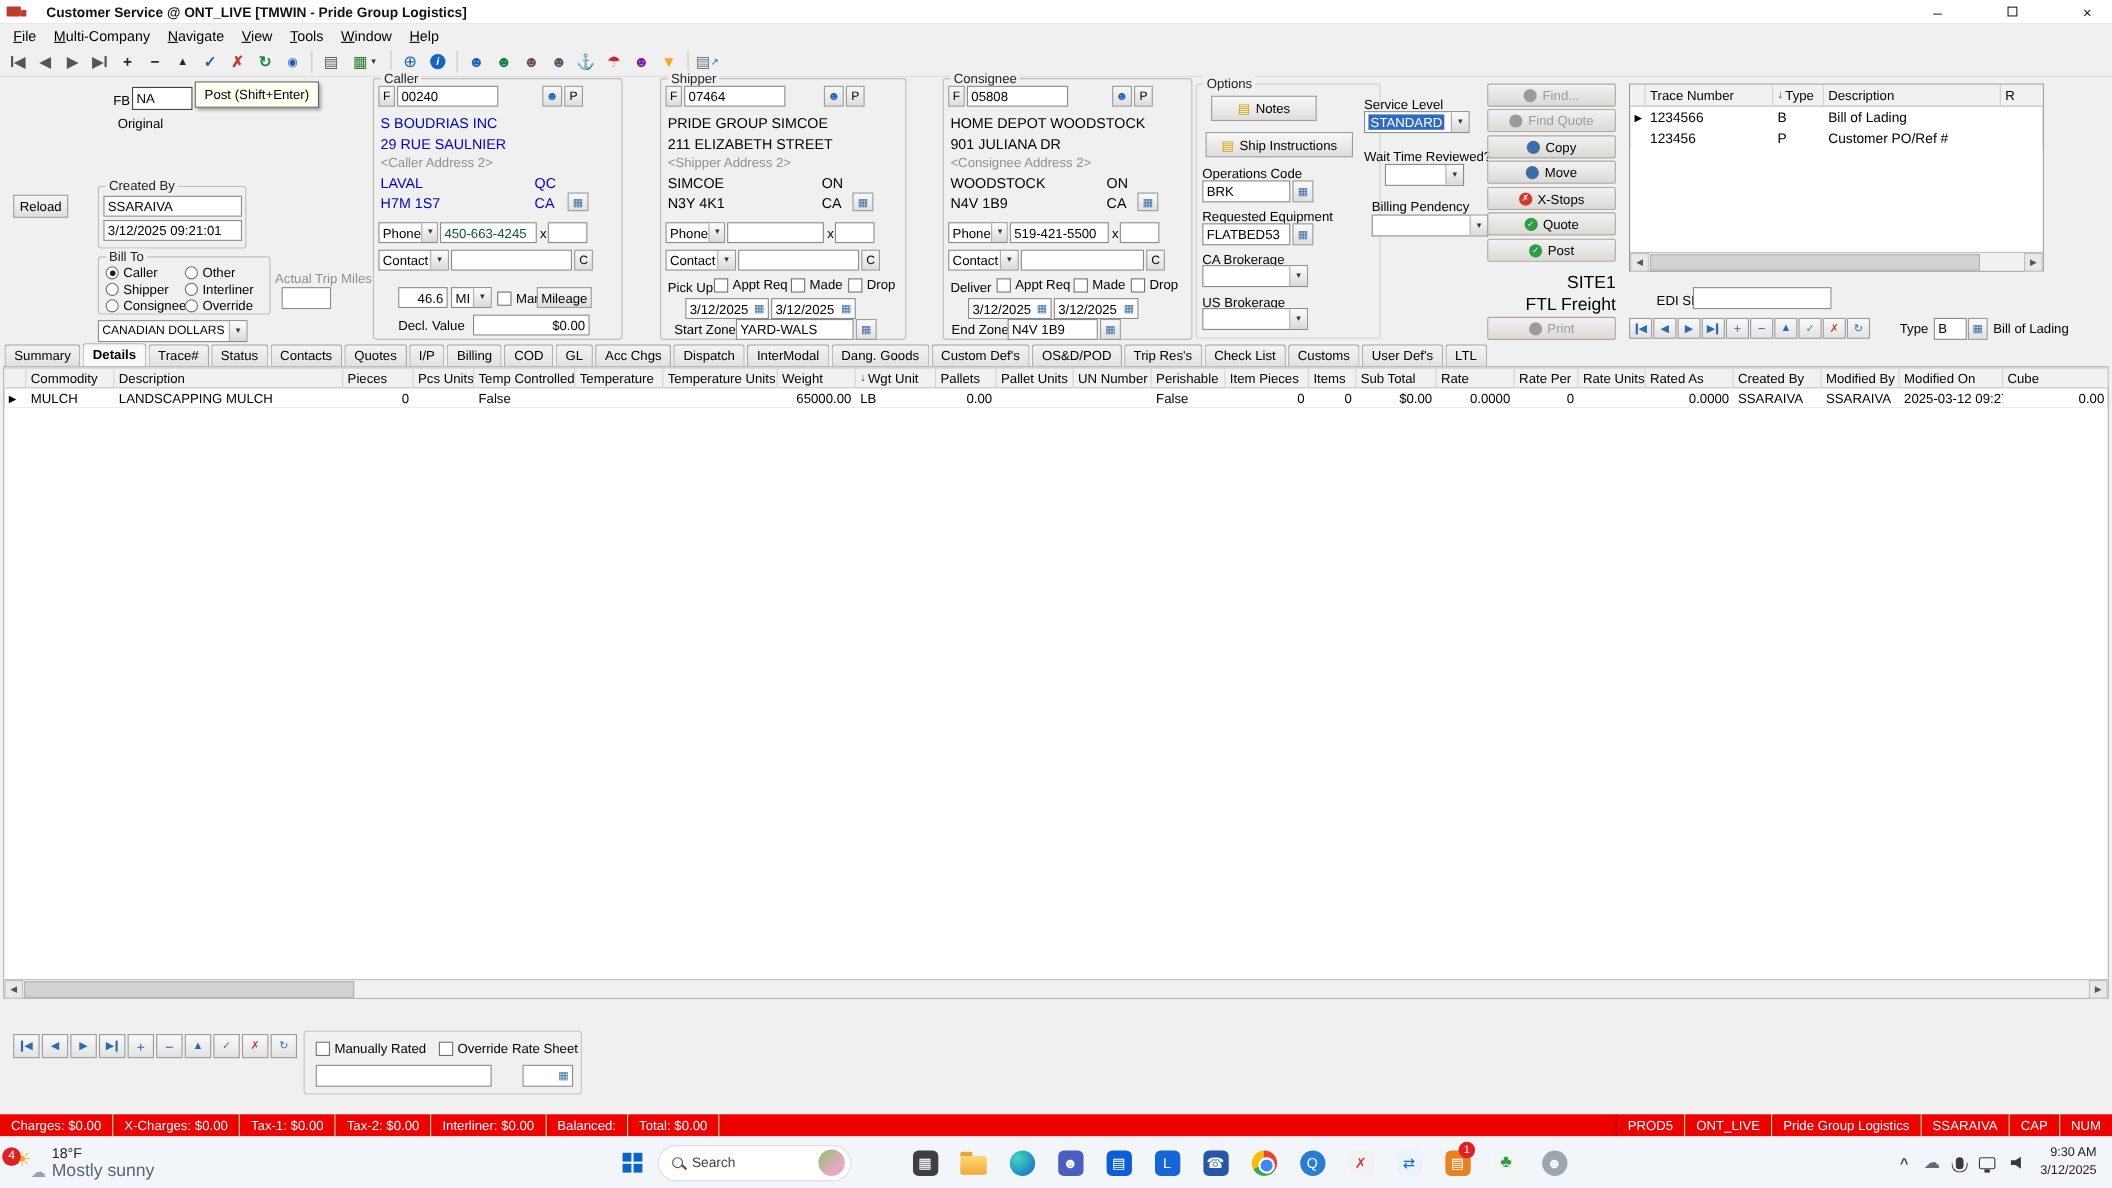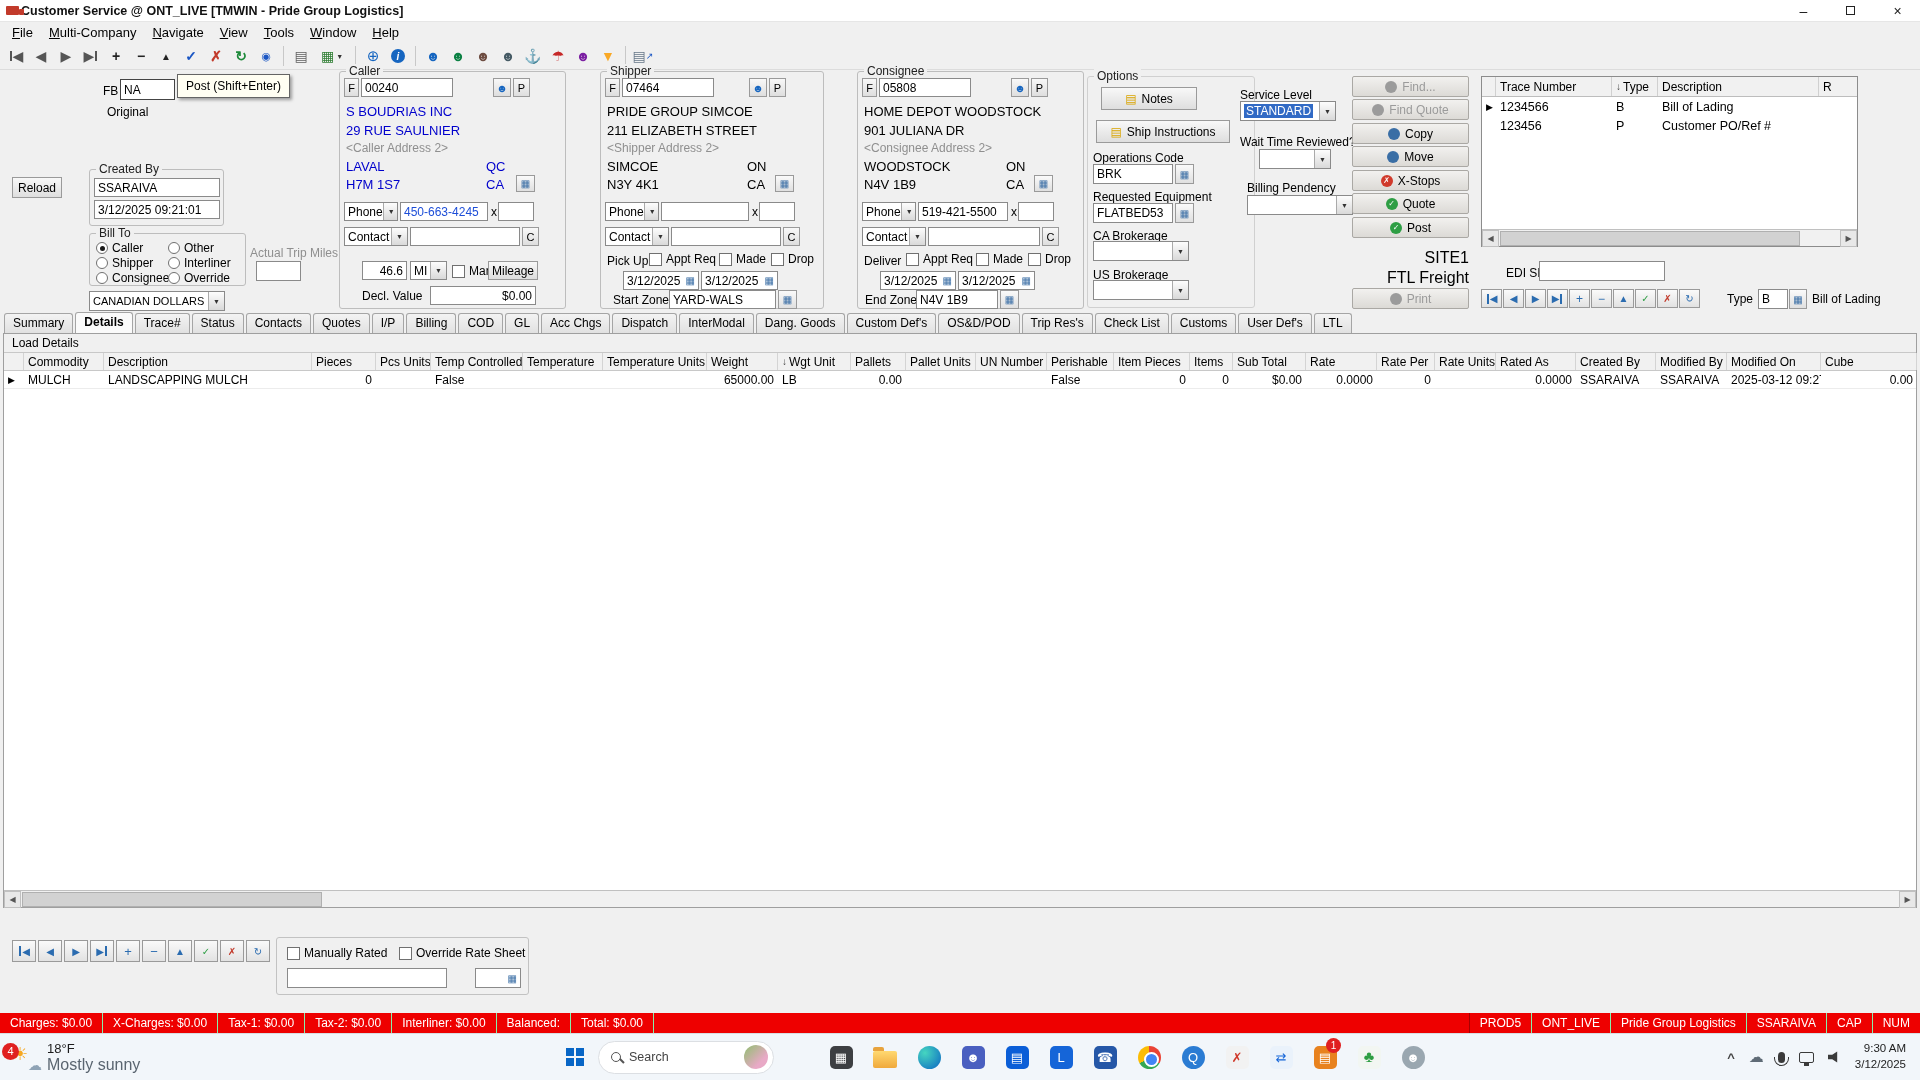--- a/index.html
+++ b/index.html
@@ -1,20 +1,20 @@
 <!DOCTYPE html>
 <html><head>
 <meta charset="utf-8">
 <style>
   *{box-sizing:border-box;margin:0;padding:0}
   html,body{width:1920px;height:1080px;overflow:hidden}
   body{font-family:"Liberation Sans",sans-serif;font-size:13px;color:#000;background:#f0f0f0;position:relative}
   .abs{position:absolute}
   
-  .titlebar{position:absolute;left:0;top:0;width:1920px;height:22px;background:#fff;display:flex;align-items:center;gap:2px;padding-left:6px;border-bottom:1px solid #e6e6e6}
+  .titlebar{position:absolute;left:0;top:0;width:1920px;height:22px;background:#fff;display:flex;align-items:center;gap:23px;padding-left:6px;border-bottom:1px solid #e6e6e6}
   .truck{width:13px;height:9px;background:#c23a2b;border-radius:1px;position:relative;flex:none}
   .truck::after{content:'';position:absolute;right:-5px;bottom:0;width:5px;height:6px;background:#c23a2b;border-radius:1px}
   .titletext{font-size:12.5px;font-weight:bold;color:#111;white-space:nowrap}
   .tspacer{flex:1}
   .wbtn{width:45px;height:22px;display:flex;align-items:center;justify-content:center;font-size:14px;color:#222}
   .maxbox{width:9px;height:9px;border:1px solid #222;display:inline-block}
   
   .menubar{position:absolute;left:0;top:22px;width:1920px;height:21px;background:#f0f0f0;display:flex;align-items:center;padding-left:4px}
   .menu-item{padding:2px 8px;font-size:13px;white-space:nowrap}
   .menu-item::first-letter{text-decoration:underline}
@@ -291,21 +291,21 @@
   <span class="txt dim" style="left:6px;top:69px;font-size:12px">&lt;Caller Address 2&gt;</span>
   <span class="txt blue" style="left:6px;top:87px">LAVAL</span>
   <span class="txt blue" style="left:146px;top:87px">QC</span>
   <span class="txt blue" style="left:6px;top:105px">H7M 1S7</span>
   <span class="txt blue" style="left:146px;top:105px">CA</span>
   <div class="lookup" style="left:176px;top:103px;width:19px;height:17px">▦</div>
   <div class="combo" style="left:4px;top:130px;width:54px;height:19px">
       <span>Phone</span>
       <span class="arr">▼</span>
     </div>
-  <div class="fld" style="left:60px;top:130px;width:88px;height:19px;color:#1d4ed8">450-663-4245</div>
+  <div class="fld" style="left:60px;top:130px;width:88px;height:19px;color:#14532d">450-663-4245</div>
   <span class="lbl" style="left:151px;top:133px">x</span>
   <div class="fld" style="left:158px;top:130px;width:36px;height:19px"></div>
   <div class="combo" style="left:4px;top:155px;width:64px;height:19px">
       <span>Contact</span>
       <span class="arr">▼</span>
     </div>
   <div class="fld" style="left:70px;top:155px;width:110px;height:19px"></div>
   <div class="sbtn" style="left:182px;top:155px;width:17px;height:19px">C</div>
   <div class="fld r" style="left:22px;top:189px;width:45px;height:19px">46.6</div>
   <div class="combo" style="left:70px;top:189px;width:37px;height:19px">
@@ -602,21 +602,20 @@
   <span class="tab">Custom Def's</span>
   <span class="tab">OS&amp;D/POD</span>
   <span class="tab">Trip Res's</span>
   <span class="tab">Check List</span>
   <span class="tab">Customs</span>
   <span class="tab">User Def's</span>
   <span class="tab">LTL</span>
 </div>
 
 <div class="panel">
-  <div class="ptitle">Load Details</div>
   <div class="lhead">
     <span class="hc gut"></span>
     <span class="hc c0">Commodity</span>
     <span class="hc c1">Description</span>
     <span class="hc c2">Pieces</span>
     <span class="hc c3">Pcs Units</span>
     <span class="hc c4">Temp Controlled</span>
     <span class="hc c5">Temperature</span>
     <span class="hc c6">Temperature Units</span>
     <span class="hc c7">Weight</span>

